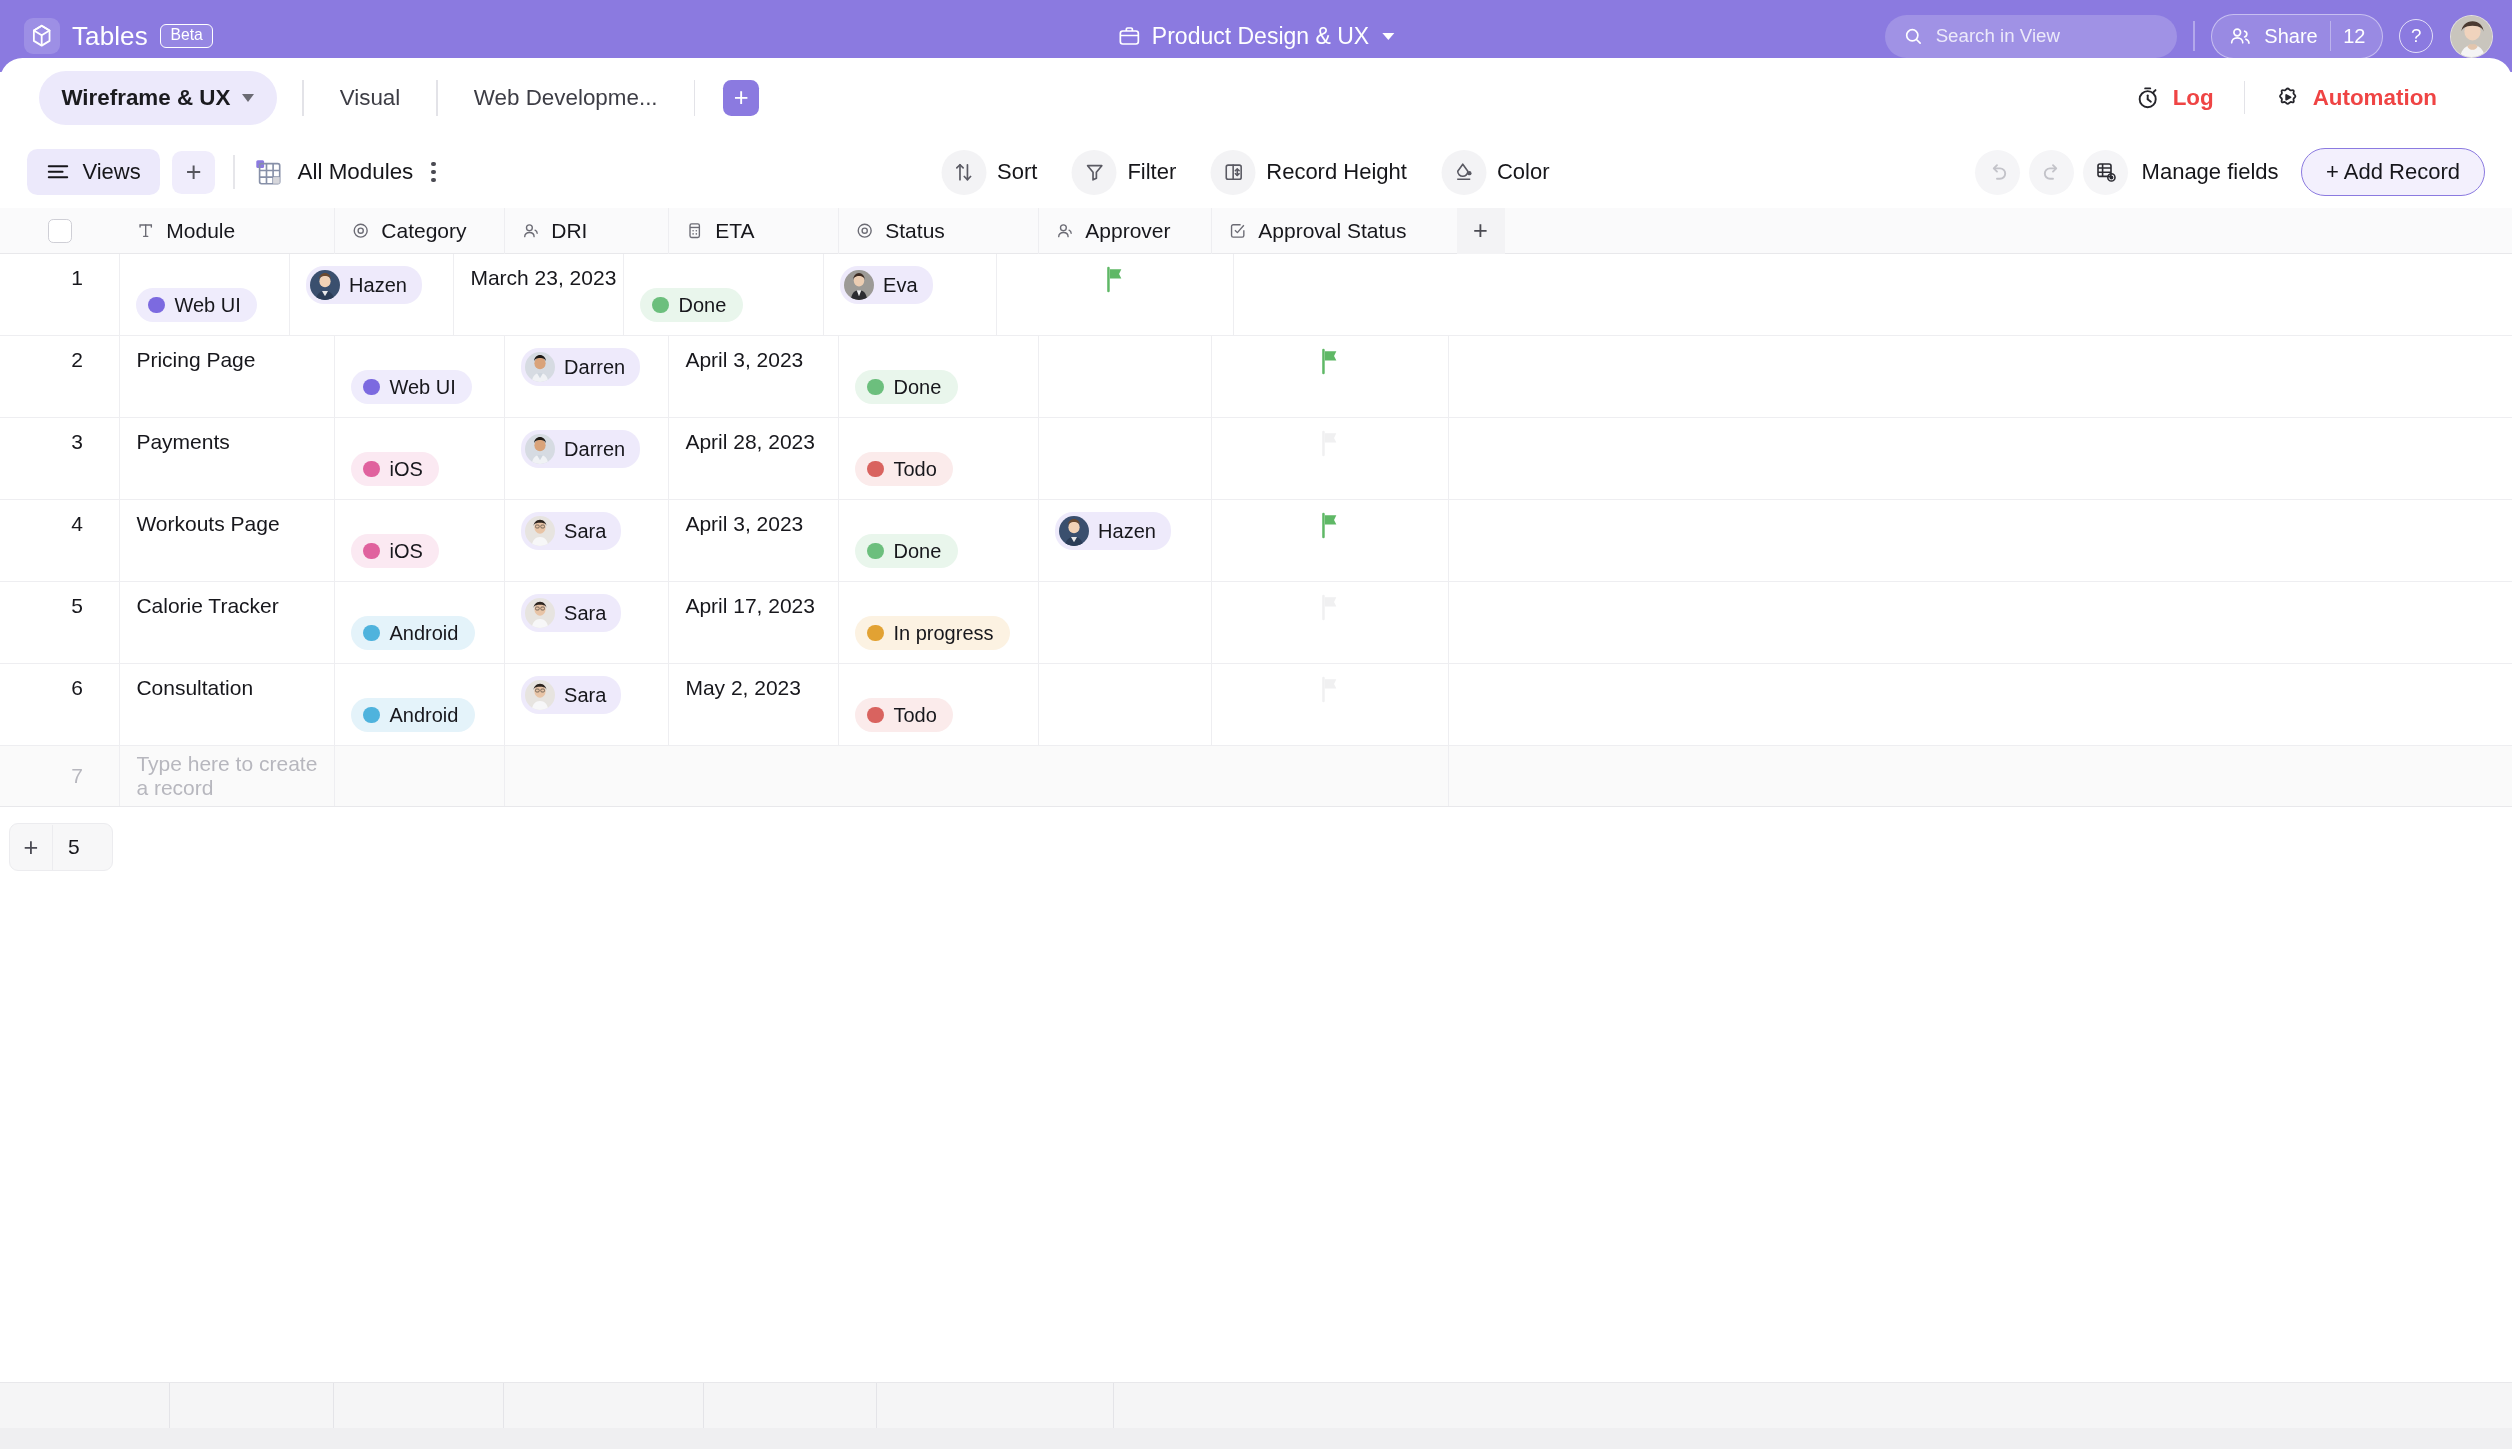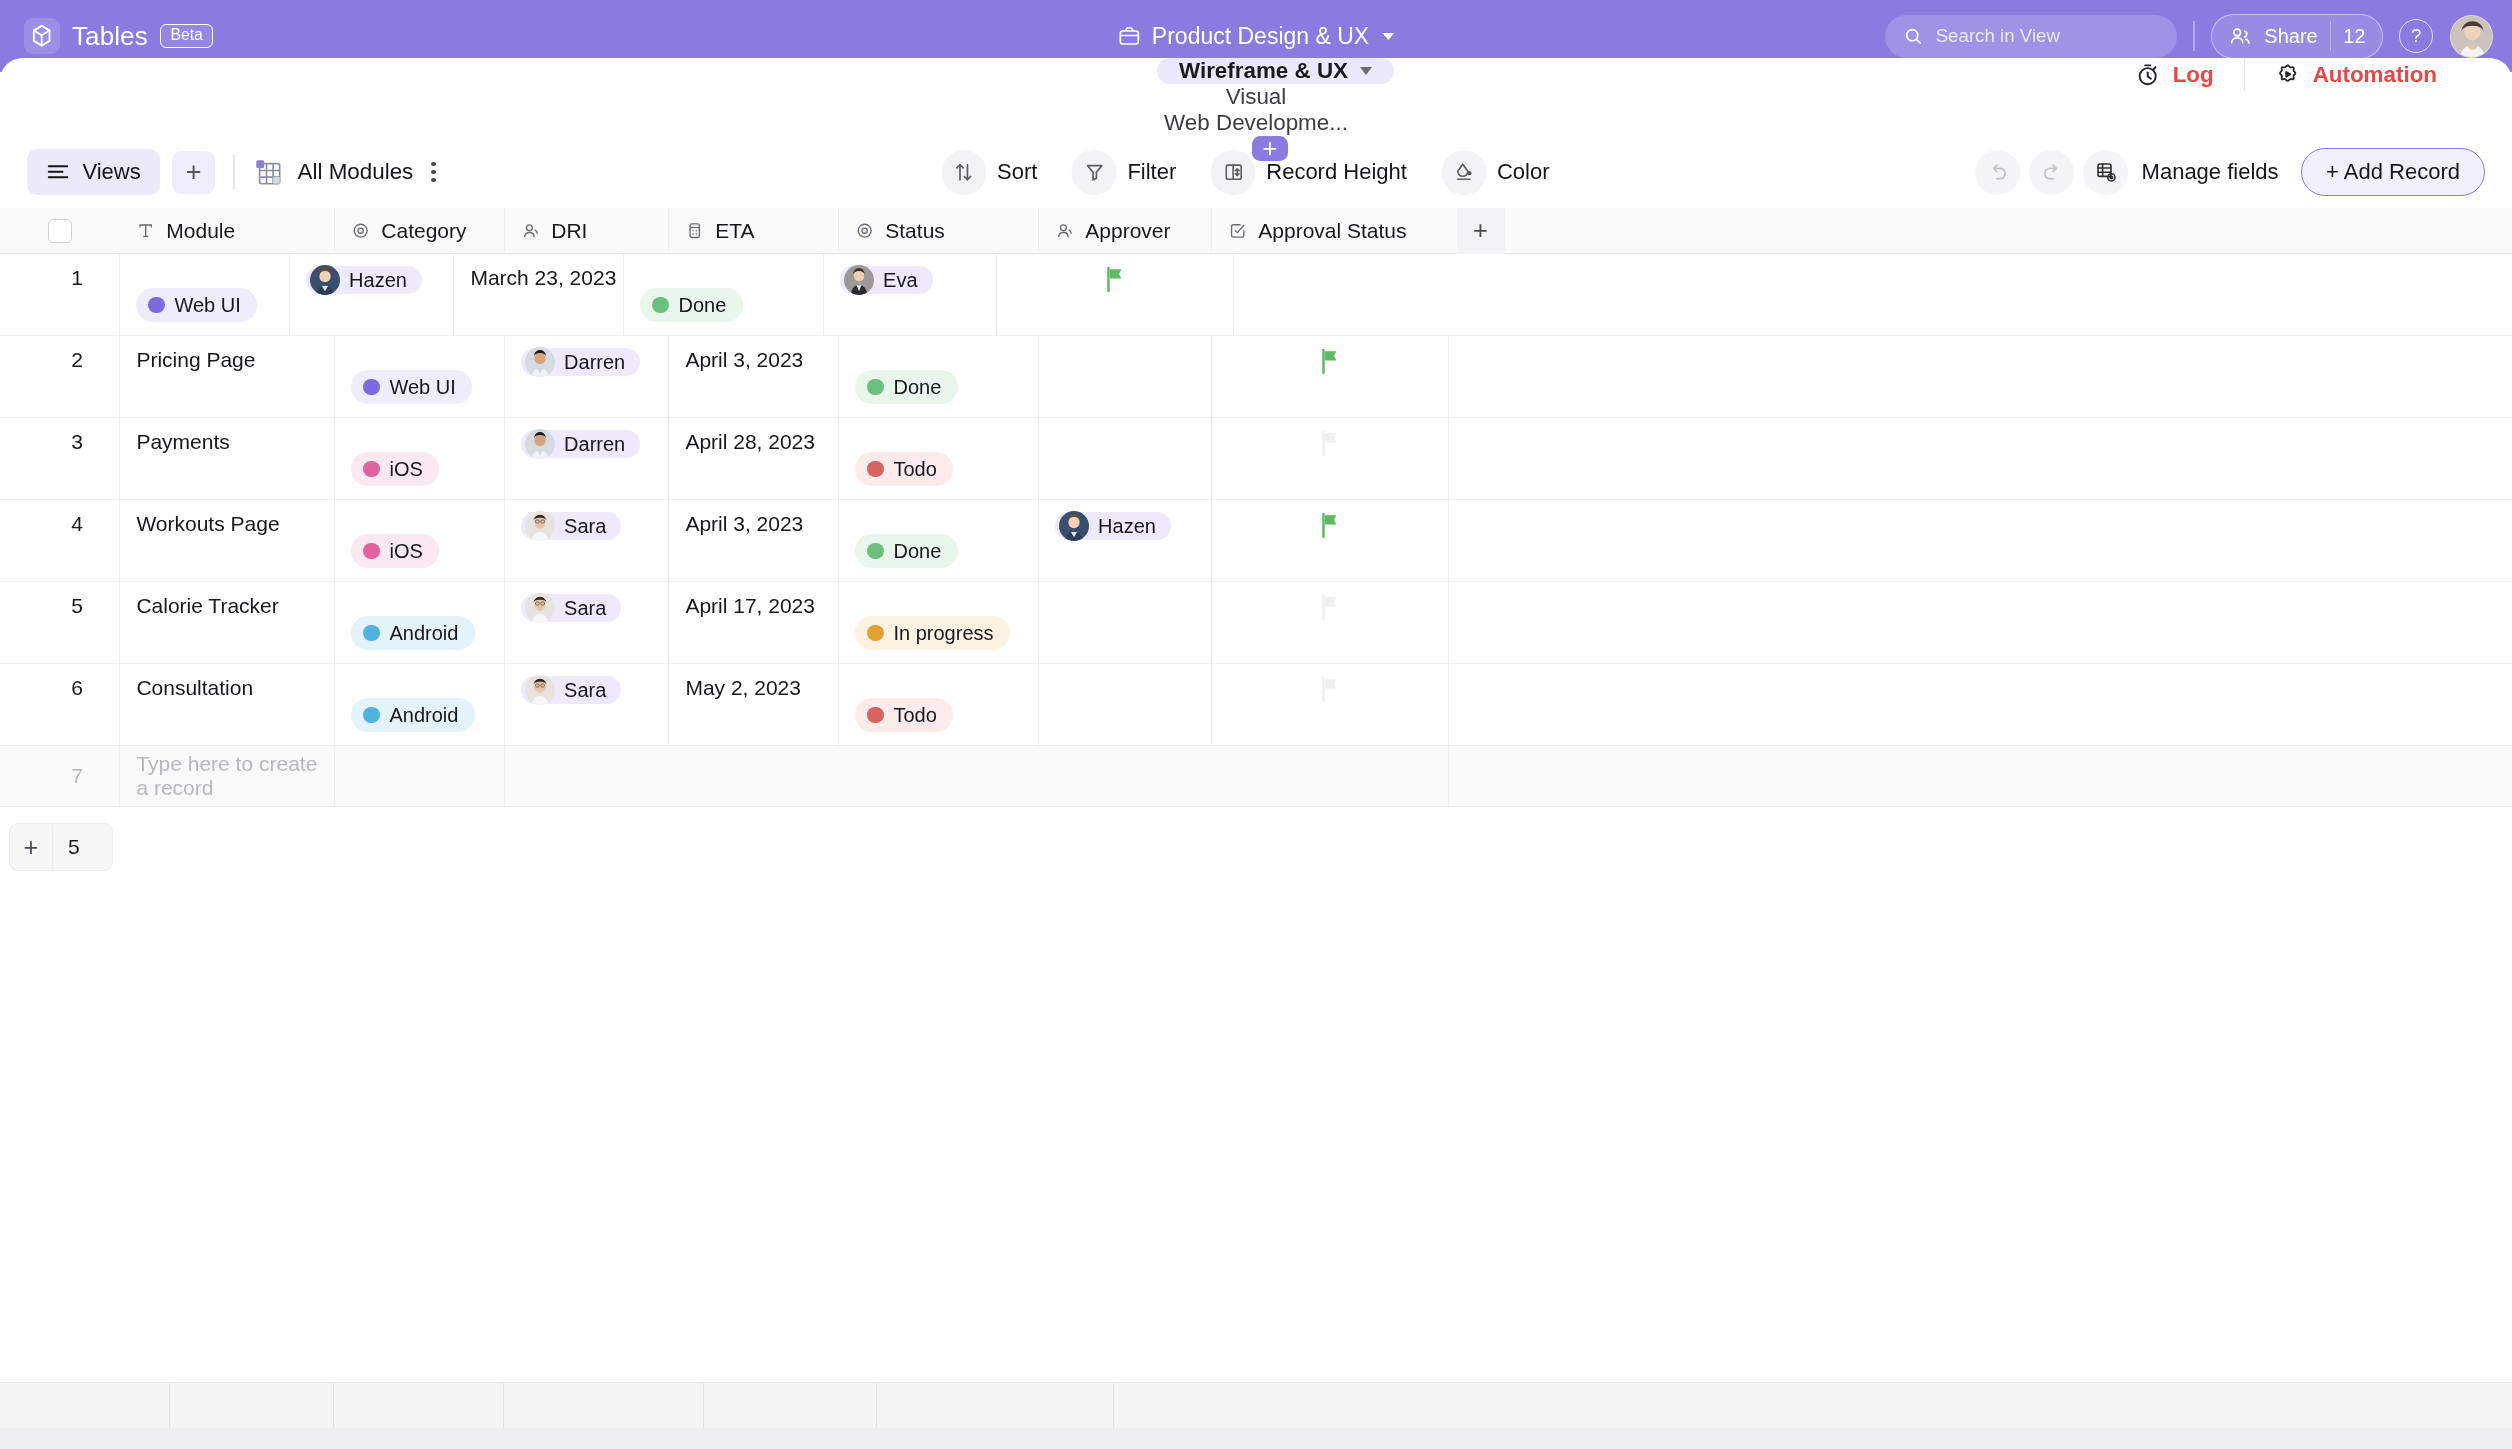--- a/index.html
+++ b/index.html
@@ -70,21 +70,21 @@
     background: #c9c4bc; border: 1.5px solid rgba(255,255,255,.5);
   }
 
   
   .sheet {
     position: absolute; top: 58px; left: 0; width: 2512px; height: 1391px;
     background: #ffffff; border-top-left-radius: 22.4px; border-top-right-radius: 22.4px;
   }
   .tabbar {
     position: absolute; top: 0; left: 0; width: 2512px; height: 79px;
-    display: flex; align-items: center; flex-direction: column;
+    display: flex; align-items: center;
   }
   .tab-active {
     margin-left: 39px; height: 54px; border-radius: 27px;
     background: #ece9fb; color: #1b1b1f; font-size: 22.4px; font-weight: 700;
     display: flex; align-items: center; gap: 12px; padding: 0 22.4px;
   }
   .tab-caret {
     width: 0; height: 0; border-left: 6.7px solid transparent;
     border-right: 6.7px solid transparent; border-top: 8.2px solid #6b6b73;
   }
@@ -182,21 +182,21 @@
   .cell-active { border: 2.2px solid #67c07a !important; border-radius: 2.2px; }
 
   .chip {
     display: inline-flex; align-items: center; gap: 9.7px;
     height: 34px; border-radius: 17px; padding: 0 16.4px 0 12px;
     font-size: 20px; color: #17171c; white-space: nowrap; margin-top: 22px;
   }
   .dot { width: 16.4px; height: 16.4px; border-radius: 50%; display: inline-block; }
   .person-chip {
     display: inline-flex; align-items: center; gap: 9px;
-    height: 28px; border-radius: 18px; background: #eeeafb;
+    height: 38px; border-radius: 18px; background: #eeeafb;
     padding: 0 15px 0 3.7px; font-size: 20px; color: #17171c; white-space: nowrap;
   }
   .pav { width: 30px; height: 30px; border-radius: 50%; overflow: hidden; flex: 0 0 auto; }
 
   .newrow { display: flex; height: 61px; background: #fafafa; border-bottom: 1.5px solid #e8e8eb; }
   .newrow .cell { color: #b7b7be; align-items: center; padding-top: 0; }
   .addctl {
     position: absolute; left: 9px; display: flex; align-items: center;
     height: 48px; border: 1.5px solid #ececef; border-radius: 9px; background: #f7f7f8; overflow: hidden;
   }

